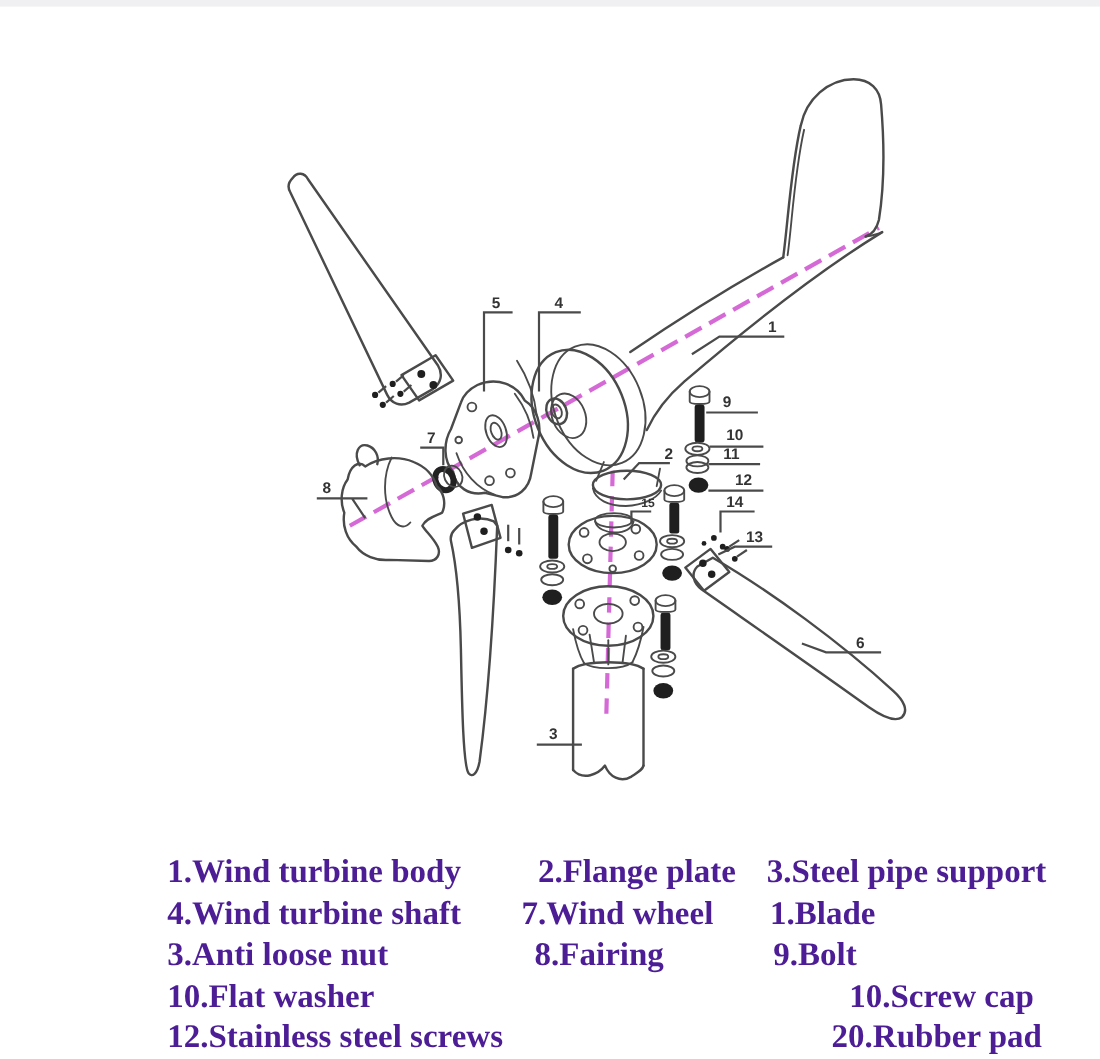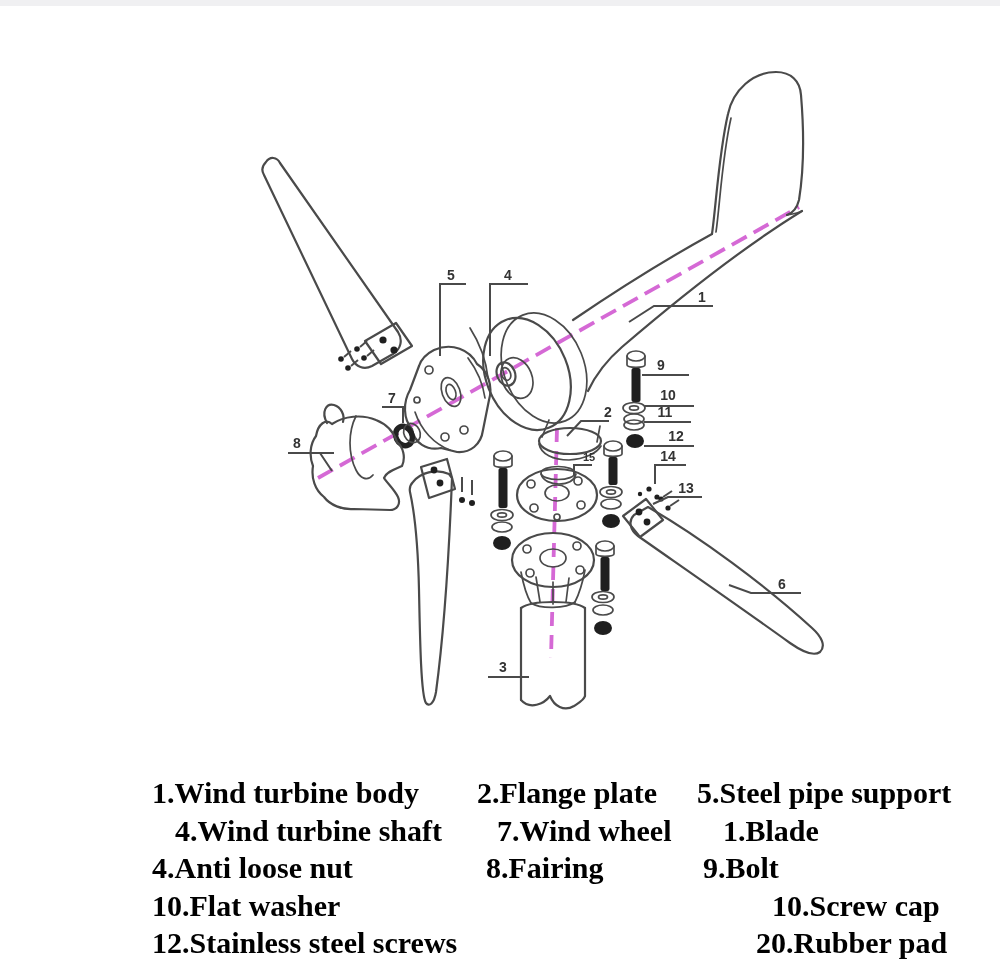--- a/index.html
+++ b/index.html
@@ -13,23 +13,23 @@
   .thick{stroke-width:3;}
   .drk{fill:#1f1f1f;stroke:none;}
   .ring{fill:none;stroke:#222;stroke-width:5.5;}
   .axis{fill:none;stroke:#cf54cf;stroke-width:3.8;opacity:.88;}
   .ldr{fill:none;stroke:#4a4a4a;stroke-width:2;}
   .co{font-family:"Liberation Sans",sans-serif;font-weight:bold;font-size:14px;fill:#333;text-anchor:middle;}
   .co-s{font-size:11px;}
   
   .legend{position:absolute;left:0;top:0;width:1000px;height:963px;pointer-events:none;}
   .cell{position:absolute;white-space:nowrap;font-family:"Liberation Serif",serif;
-        font-weight:600;font-size:30px;color:#000000;letter-spacing:0px;}
-  .r0{top:776px;} .r1{top:814px;margin-left:23px;} .r2{top:851px;} .r3{top:889px;} .r4{top:926px;}
-  .r0.c0{left:152px;} .r0.c1{left:477px;} .r0.c2{left:697px;}
+        font-weight:600;font-size:30px;color:#4c1d95;letter-spacing:0px;}
+  .r0{top:776px;} .r1{top:814px;} .r2{top:851px;} .r3{top:889px;} .r4{top:926px;}
+  .r0.c0{left:152px;} .r0.c1{left:489px;} .r0.c2{left:697px;}
   .r1.c0{left:152px;} .r1.c1{left:474px;} .r1.c2{left:700px;}
   .r2.c0{left:152px;} .r2.c1{left:486px;} .r2.c2{left:703px;}
   .r3.c0{left:152px;} .r3.c1{left:479px;} .r3.c2{left:772px;}
   .r4.c0{left:152px;} .r4.c1{left:494px;} .r4.c2{left:756px;}
 </style>
 </head>
 <body>
 
 <div class="screen">
   <div class="top-strip"></div>
@@ -236,25 +236,25 @@
       <text class="co" x="668" y="461">14</text>
       <path class="ldr" d="M686,465 L655,465 L655,484"></path>
       <text class="co co-s" x="589" y="461">15</text>
       <path class="ldr" d="M592,465 L574,465 L574,476"></path>
     </g>
   </svg>
 
   <div class="legend">
     <span class="cell r0 c0">1.Wind turbine body</span>
     <span class="cell r0 c1">2.Flange plate</span>
-    <span class="cell r0 c2">5.Steel pipe support</span>
+    <span class="cell r0 c2">3.Steel pipe support</span>
     <span class="cell r1 c0">4.Wind turbine shaft</span>
     <span class="cell r1 c1">7.Wind wheel</span>
     <span class="cell r1 c2">1.Blade</span>
-    <span class="cell r2 c0">4.Anti loose nut</span>
+    <span class="cell r2 c0">3.Anti loose nut</span>
     <span class="cell r2 c1">8.Fairing</span>
     <span class="cell r2 c2">9.Bolt</span>
     <span class="cell r3 c0">10.Flat washer</span>
     <span class="cell r3 c2">10.Screw cap</span>
     <span class="cell r4 c0">12.Stainless steel screws</span>
     <span class="cell r4 c2">20.Rubber pad</span>
   </div>
 </div>
 
 </body></html>

